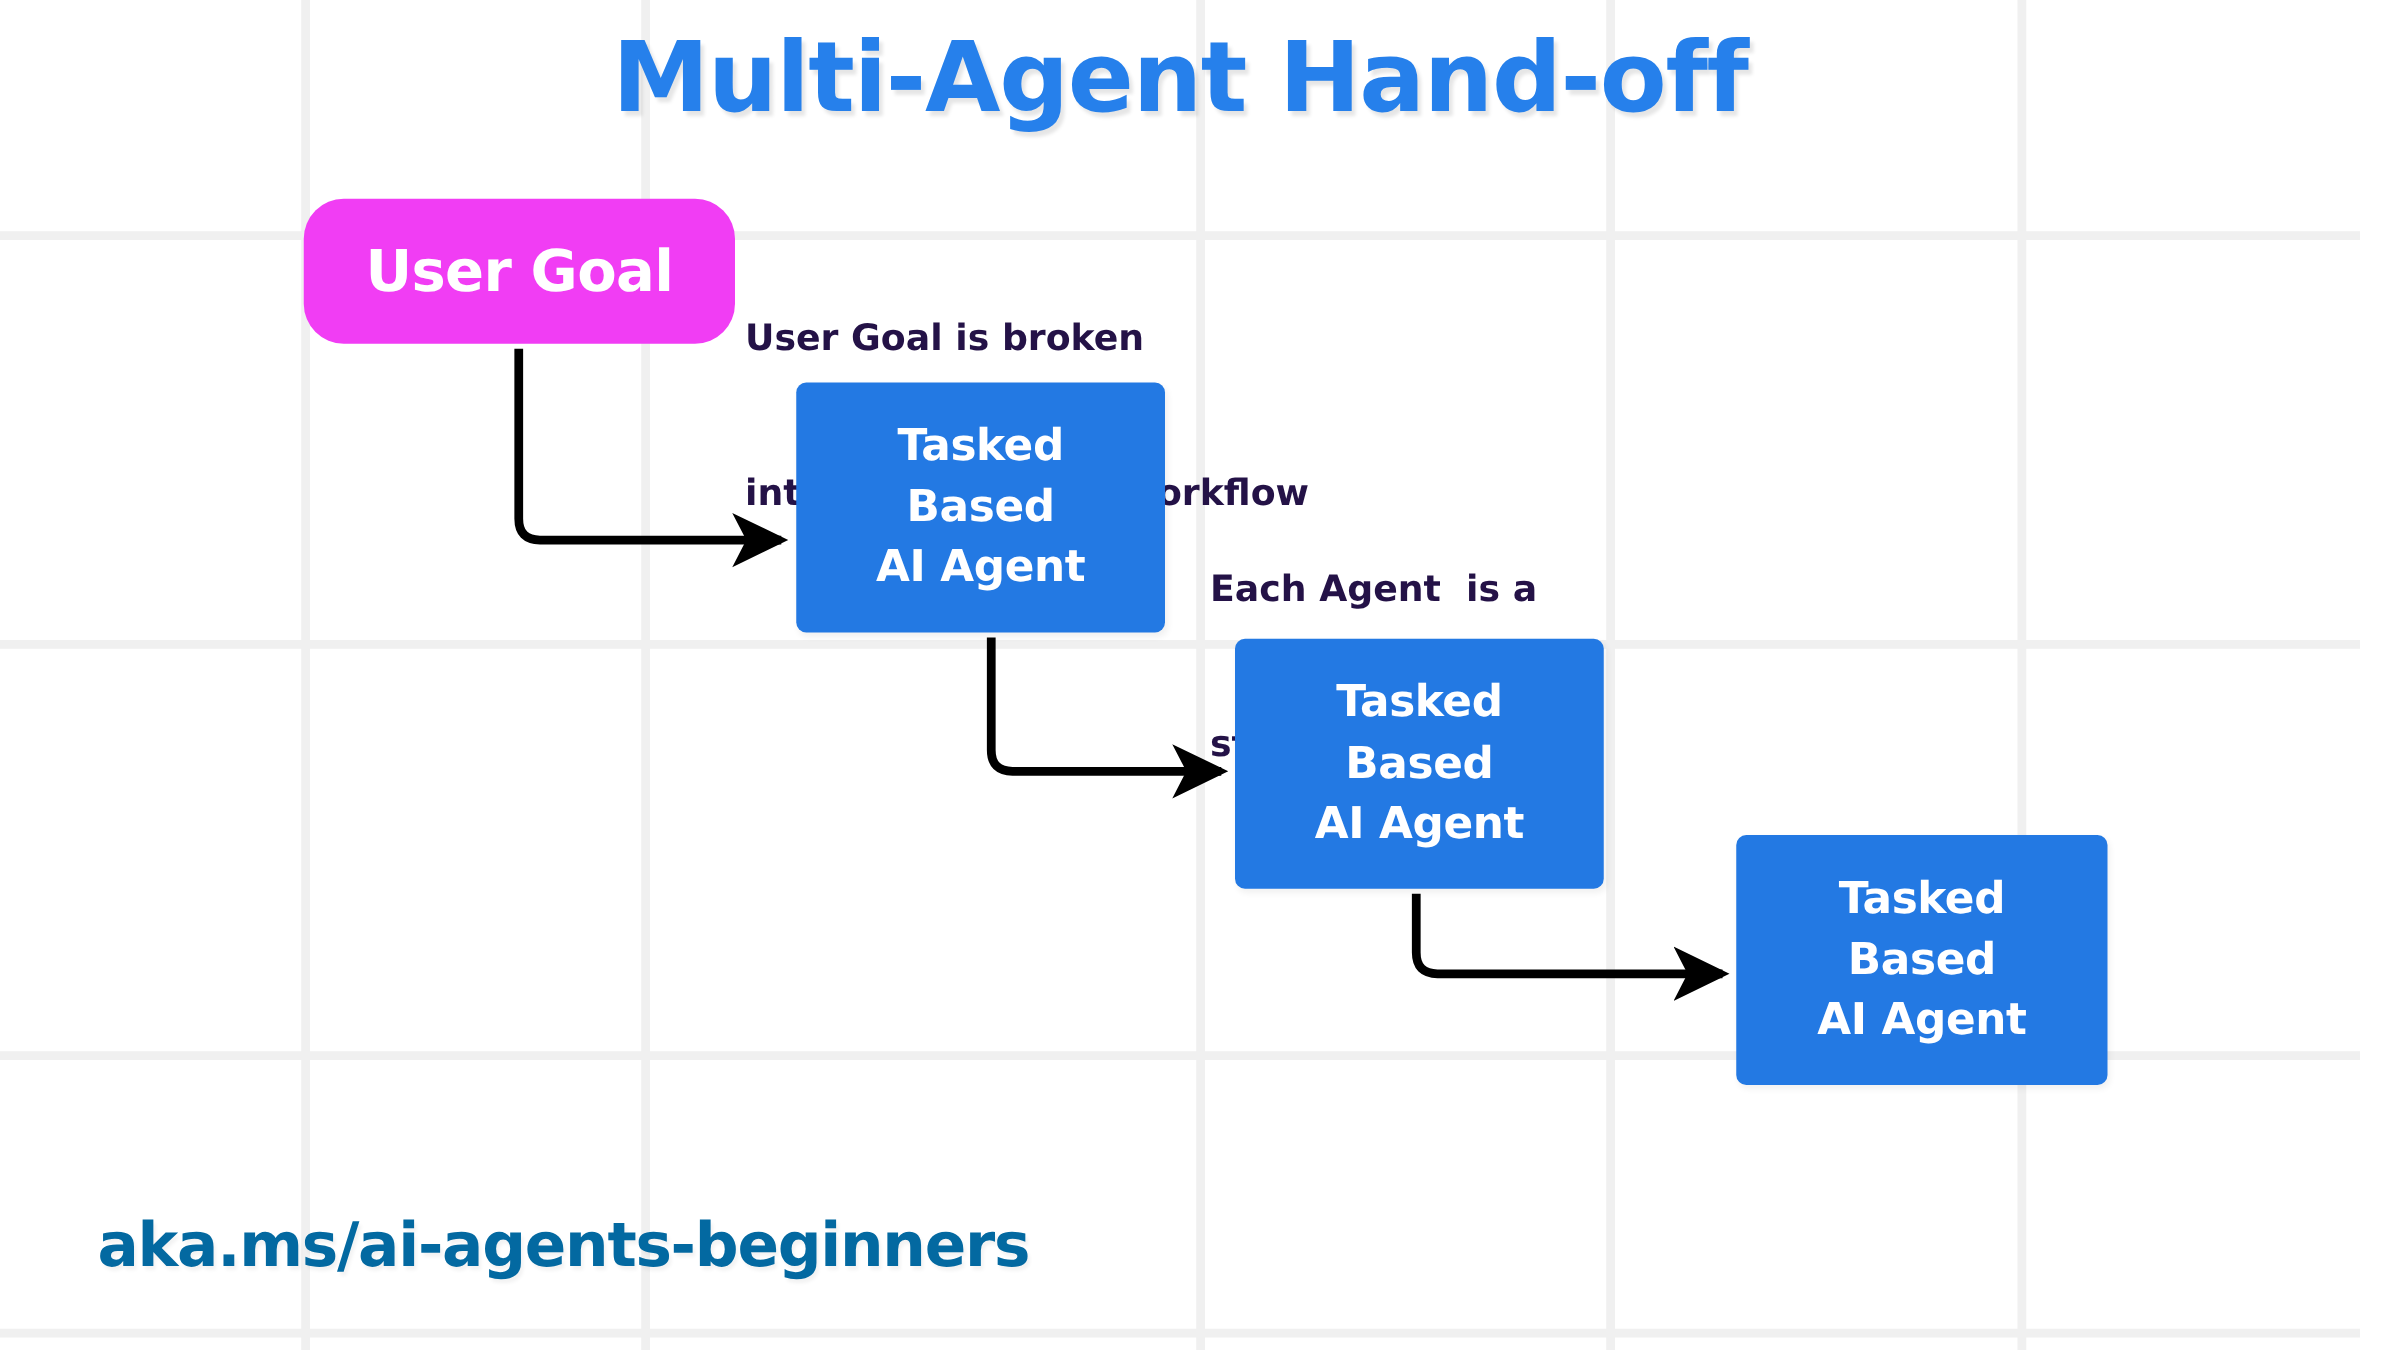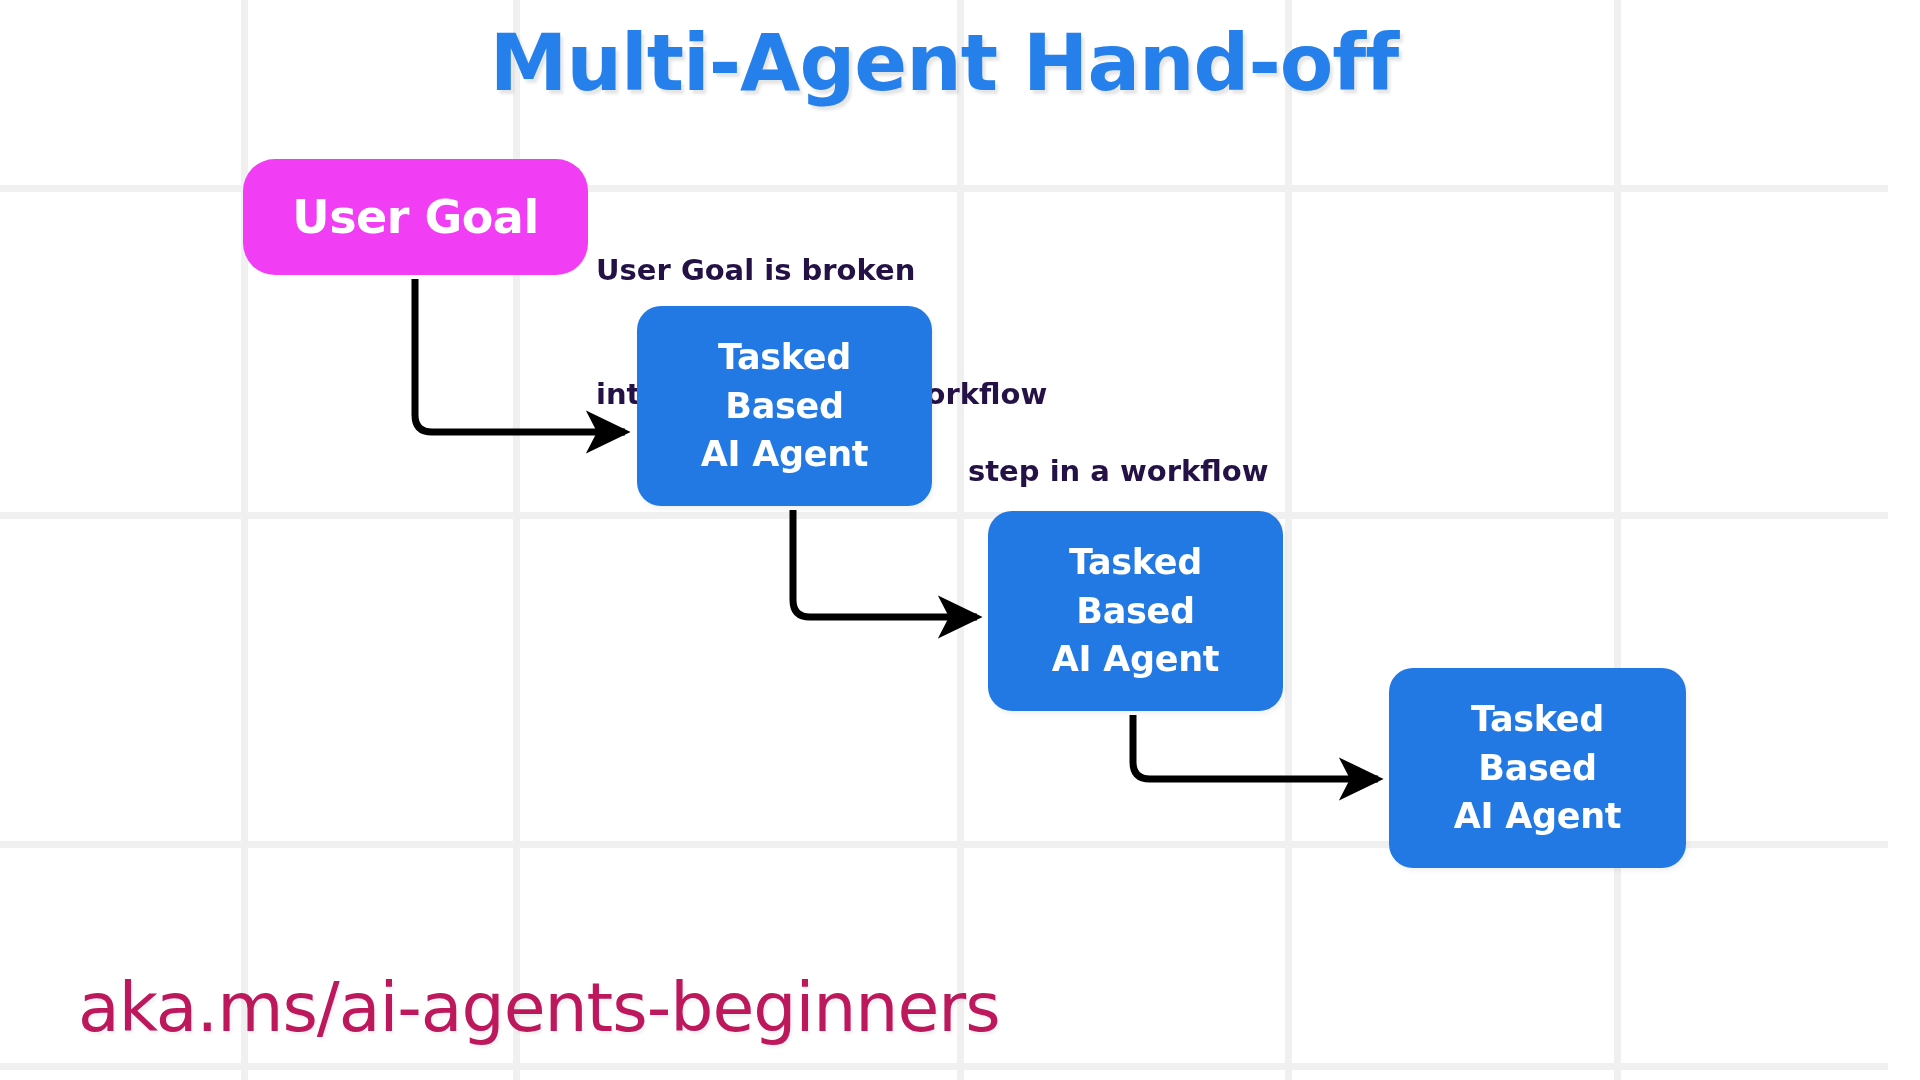--- a/index.html
+++ b/index.html
@@ -61,21 +61,21 @@
     color: #ffffff;
     font-size: 46px;
     font-weight: 800;
     letter-spacing: -0.5px;
   }
 
   
   .agent-box {
     position: absolute;
     background: #2379e3;
-    border-radius: 24px;
+    border-radius: 8px;
     display: flex;
     flex-direction: column;
     align-items: center;
     justify-content: center;
     box-shadow: 2px 3px 5px rgba(0,0,0,0.06);
   }
   .agent-line {
     color: #ffffff;
     font-size: 35px;
     font-weight: 800;
@@ -105,23 +105,23 @@
   .connector {
     position: absolute;
     overflow: visible;
   }
 
   
   .footer-url {
     position: absolute;
     left: 78px;
     top: 968px;
-    font-size: 68px;
-    font-weight: 400;
-    color: #be185d;
+    font-size: 49px;
+    font-weight: 700;
+    color: #0369a1;
     letter-spacing: -1px;
     text-shadow: 2px 3px 3px rgba(0,0,0,0.05);
     white-space: nowrap;
   }
 </style>
 </head>
 <body>
 
 <div id="canvas">
 
@@ -156,20 +156,21 @@
   <div class="user-goal">
     <span class="user-goal-label">User Goal</span>
   </div>
 
   <div class="annotation" id="annotation-1">
     <div>User Goal is broken</div>
     <div>into subtasks of a workflow</div>
   </div>
 
   <div class="annotation" id="annotation-2">
+    <div>Each Agent  is a</div>
     <div>step in a workflow</div>
   </div>
 
   <div class="agent-box" id="agent-1">
     <span class="agent-line">Tasked</span>
     <span class="agent-line">Based</span>
     <span class="agent-line">AI Agent</span>
   </div>
 
   <div class="agent-box" id="agent-2">

